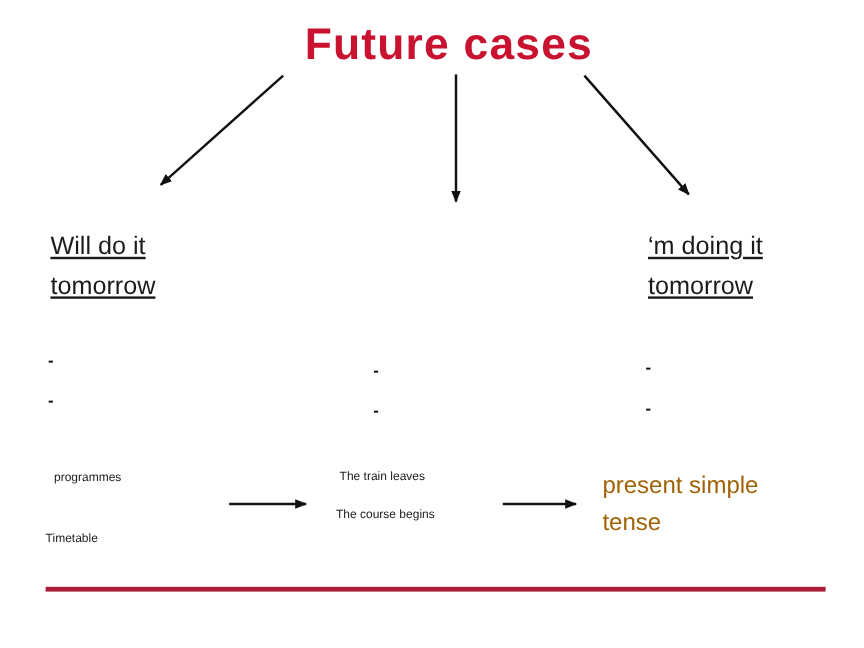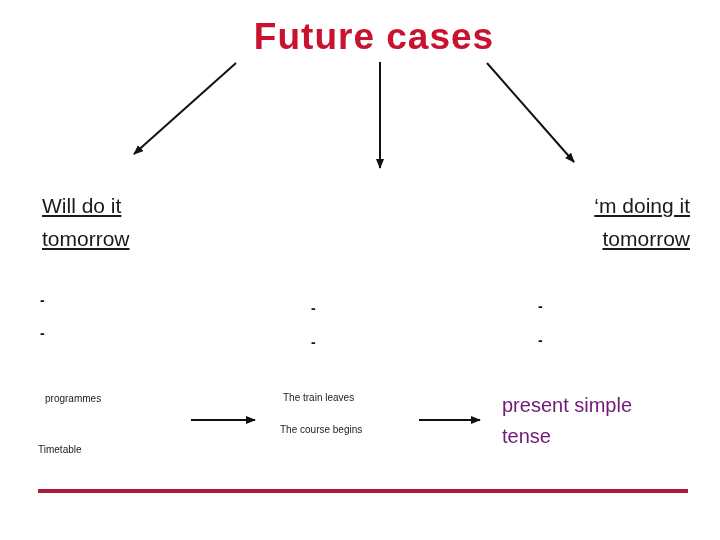--- a/index.html
+++ b/index.html
@@ -33,41 +33,41 @@
   .col-heading {
     position: absolute;
     font-size: 21px;
     line-height: 33px;
     white-space: pre-line;
     color: #1b1b1b;
     text-decoration: underline;
   }
   .col-will   { left: 42px;  top: 189px; text-align: left;  width: 200px; }
   .col-going  { left: 282px; top: 189px; text-align: center; width: 195px; }
-  .col-doing  { left: 540px; top: 189px; text-align: right; width: 150px; }
+  .col-doing  { left: 540px; top: 189px; text-align: left; width: 150px; }
   .dash {
     position: absolute;
     font-size: 14px;
     font-weight: bold;
     color: #111111;
   }
   .ex {
     position: absolute;
     font-size: 10px;
     color: #1b1b1b;
   }
   .result {
     position: absolute;
     left: 502px;
     top: 390px;
     width: 200px;
     font-size: 20px;
     line-height: 31px;
     white-space: pre-line;
-    color: #701a75;
+    color: #a16207;
   }
   .footer-rule {
     position: absolute;
     left: 38px;
     top: 489px;
     width: 650px;
     height: 4px;
     background: #a91d38;
   }
   .logo {

